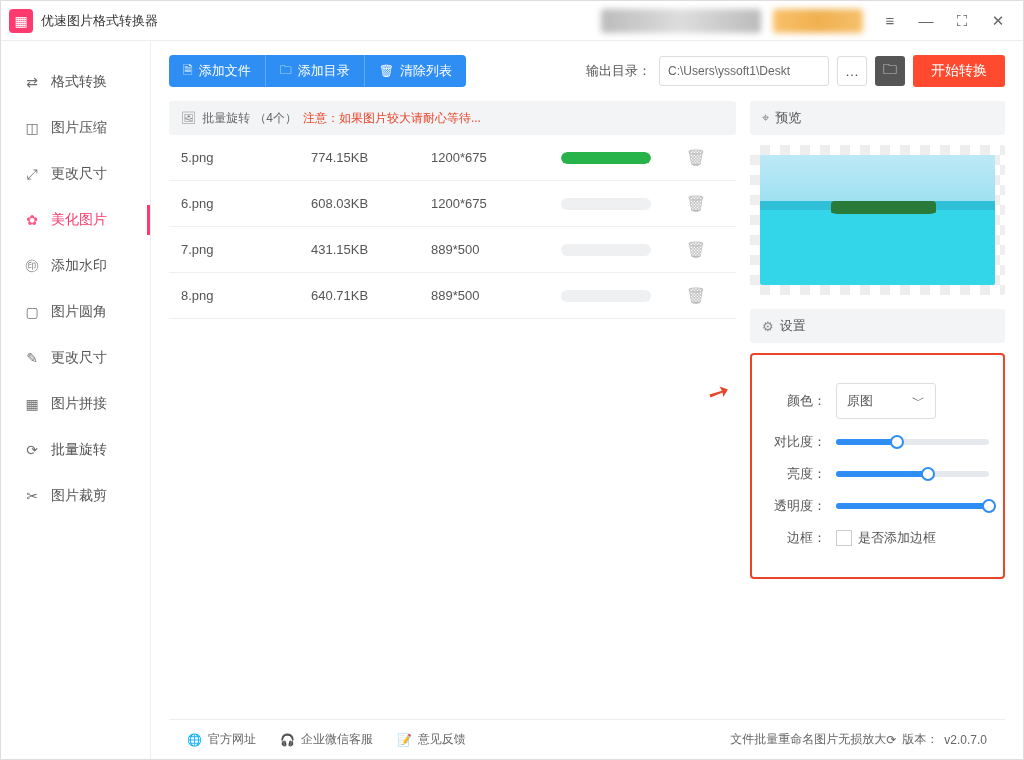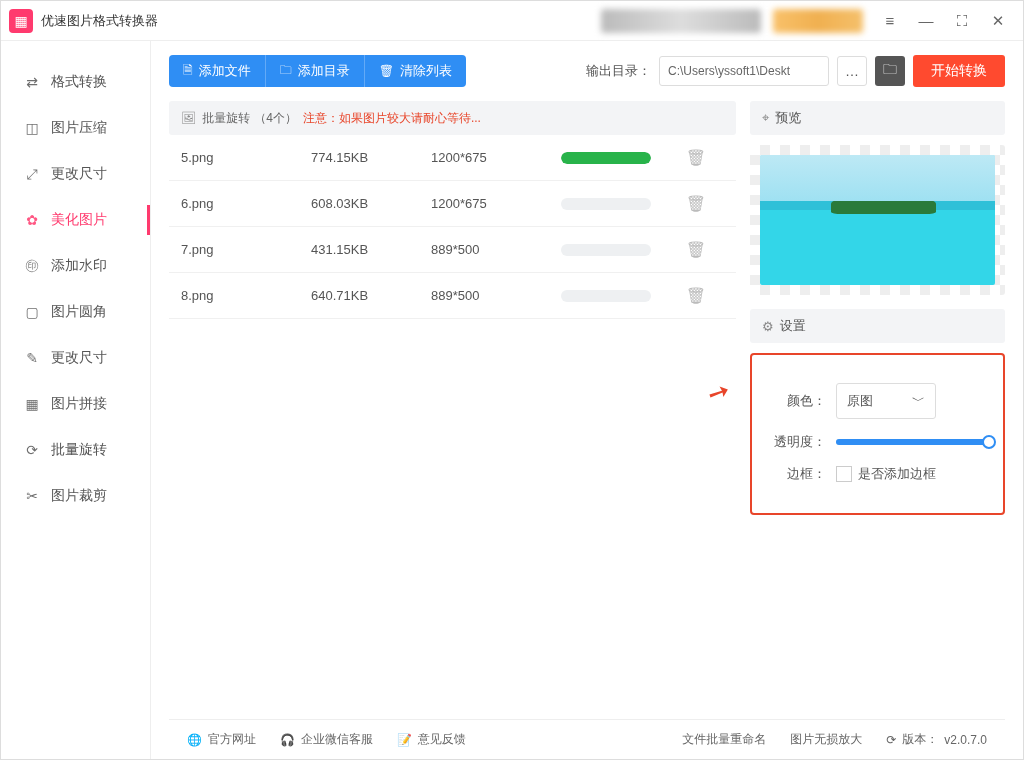--- a/index.html
+++ b/index.html
@@ -67,21 +67,21 @@
 .srow:first-child { margin-top: 6px; }
 .slabel { width: 60px; text-align: right; margin-right: 10px; }
 .select { flex: 0 0 100px; height: 36px; border: 1px solid #ddd; border-radius: 3px; display: flex; align-items: center; justify-content: space-between; padding: 0 10px; font-size: 13px; cursor: pointer; }
 .slider { flex: 1; height: 6px; background: #e5e8ec; border-radius: 3px; position: relative; }
 .slider .fill { position: absolute; left: 0; top: 0; bottom: 0; background: #2f8ef4; border-radius: 3px; }
 .slider .thumb { position: absolute; top: 50%; width: 14px; height: 14px; border: 2px solid #2f8ef4; background: #fff; border-radius: 50%; transform: translate(-50%, -50%); }
 .checkbox { width: 16px; height: 16px; border: 1px solid #ccc; margin-right: 6px; }
 
 .footer { height: 40px; border-top: 1px solid #eee; display: flex; align-items: center; padding: 0 18px; font-size: 12px; color: #666; gap: 24px; }
 .foot-link { display: flex; align-items: center; gap: 6px; cursor: pointer; }
-.foot-right { margin-left: auto; display: flex; align-items: center; gap: 24px; }
+.foot-right { margin-left: auto; display: flex; align-items: center; }
 .version { display: flex; align-items: center; gap: 6px; }
 </style>
 </head>
 <body>
 
 <div class="window">
   <div class="titlebar">
     <div class="logo">▦</div>
     <div class="app-title">优速图片格式转换器</div>
     <div class="blur1"></div>
@@ -230,20 +230,34 @@
           <div class="settings-box">
             <div class="arrow">➚</div>
             <div class="srow">
               <div class="slabel">颜色：</div>
               <div class="select">
                   <span>原图</span>
                   <span>﹀</span>
                 </div>
             </div>
             <div class="srow">
+              <div class="slabel">对比度：</div>
+              <div class="slider">
+                  <div class="fill" style="width:40%"></div>
+                  <div class="thumb" style="left:40%"></div>
+                </div>
+            </div>
+            <div class="srow">
+              <div class="slabel">亮度：</div>
+              <div class="slider">
+                  <div class="fill" style="width:60%"></div>
+                  <div class="thumb" style="left:60%"></div>
+                </div>
+            </div>
+            <div class="srow">
               <div class="slabel">透明度：</div>
               <div class="slider">
                   <div class="fill" style="width:100%"></div>
                   <div class="thumb" style="left:100%"></div>
                 </div>
             </div>
             <div class="srow">
               <div class="slabel">边框：</div>
               <div class="checkbox"></div>
               <span>是否添加边框</span>

